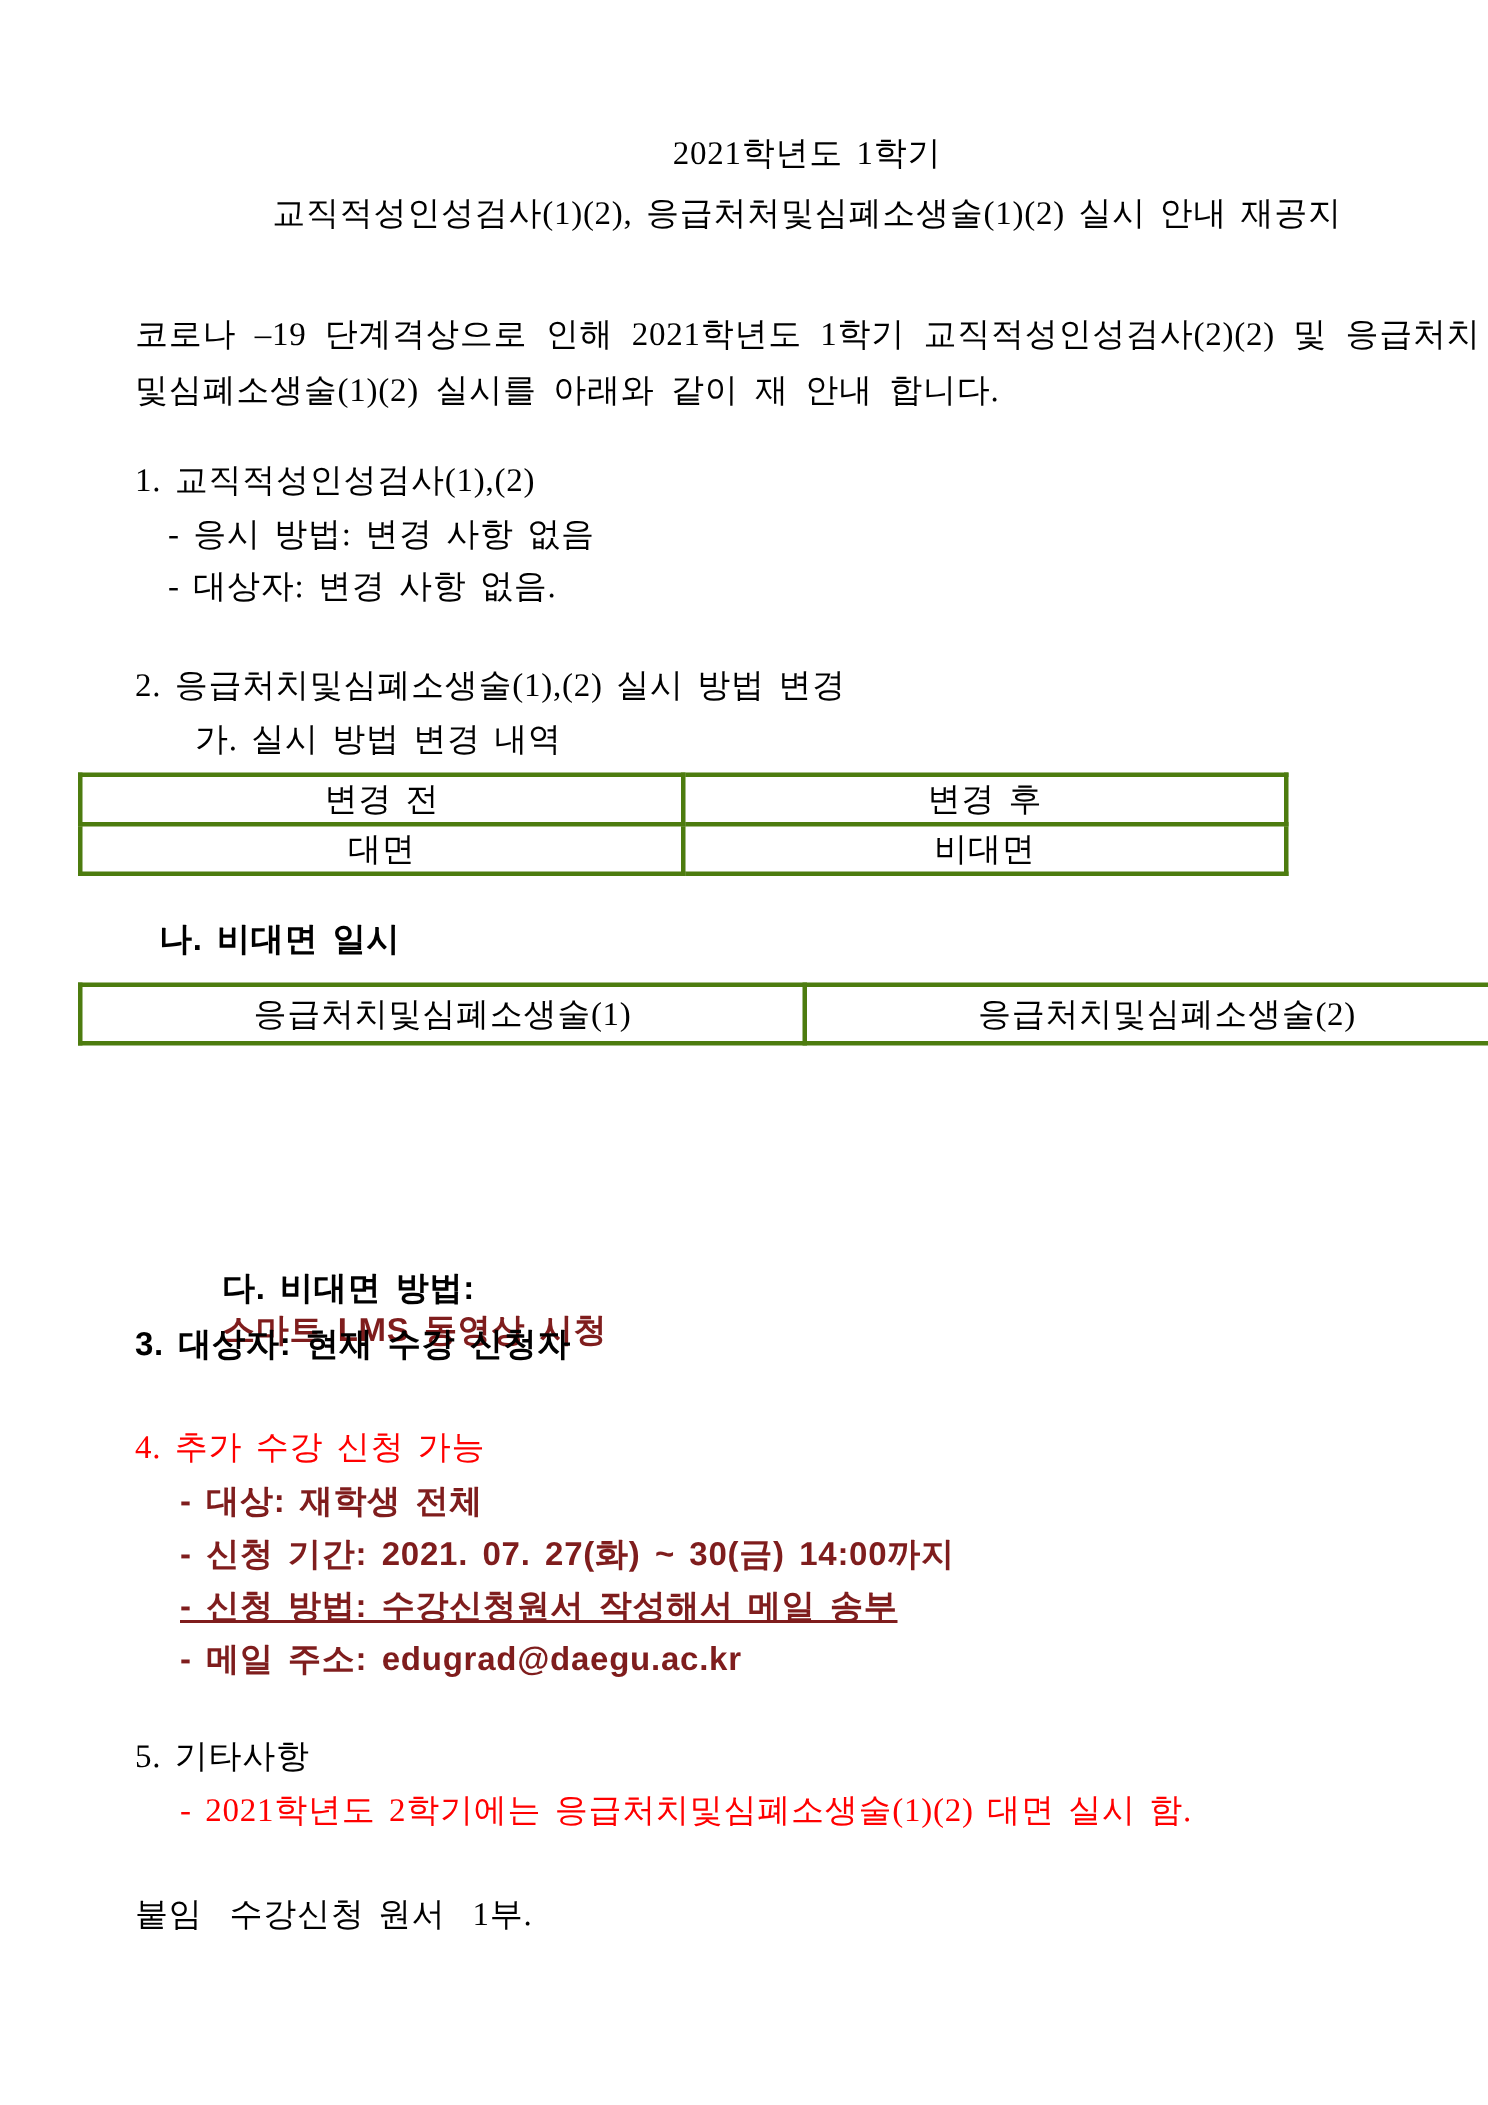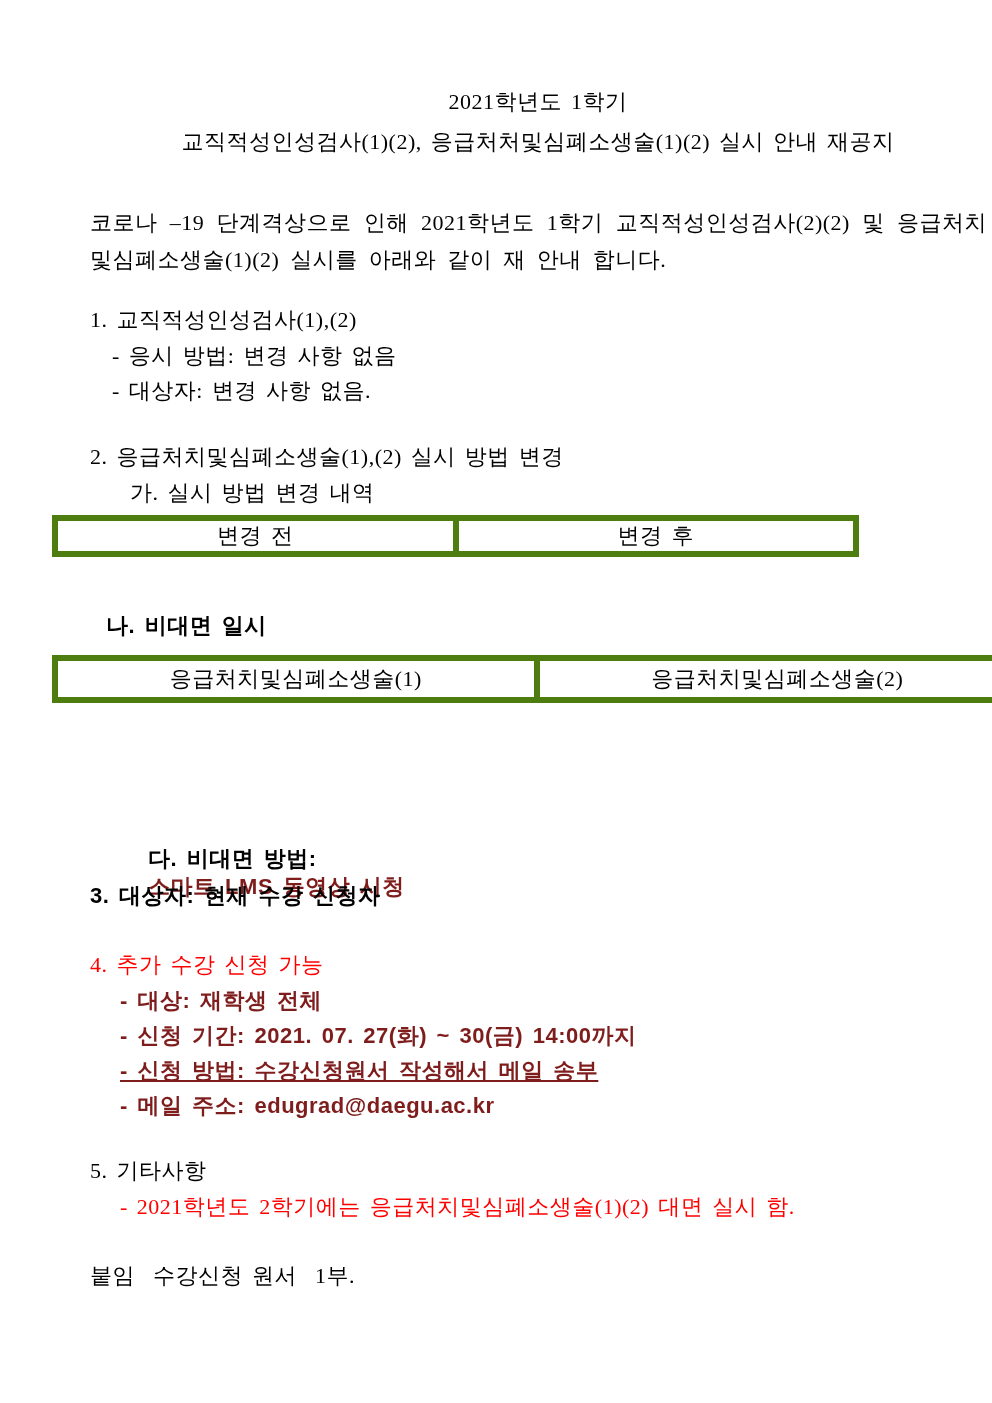--- a/index.html
+++ b/index.html
@@ -13,21 +13,21 @@
   .center{left:0;width:992px;text-align:center;}
   .justify{
     white-space:normal;text-align:justify;word-break:break-all;
     line-height:37px;word-spacing:5px;
   }
   .sans-bold{font-family:"Liberation Sans","DejaVu Sans",sans-serif;font-weight:bold;}
   .blue{color:#7f1d1d;}
   .red{color:#ff0000;}
   table{border-collapse:collapse;table-layout:fixed;position:absolute;}
   th,td{
-    border:6px solid #4d7c0f;text-align:center;vertical-align:middle;
+    border:3px solid #4d7c0f;text-align:center;vertical-align:middle;
     font-size:22px;font-weight:normal;letter-spacing:0.5px;word-spacing:3px;padding:0;margin-left:48px;
   }
   .change-table{top:515px;left:52px;width:807px;}
   .change-table th{height:28px;}
   .change-table td{height:30px;}
   .schedule-table{top:655px;left:52px;width:969px;}
   .schedule-table th{height:36px;}
   .schedule-table td{height:82px;vertical-align:top;}
   .cell-date{margin-top:10px;}
   .cell-time{margin-top:16px;}
@@ -45,20 +45,24 @@
 <div class="abs t" style="top:377px;left:70px;">- 대상자: 변경 사항 없음.</div>
 
 <div class="abs t" style="top:443px;left:48px;">2. 응급처치및심폐소생술(1),(2) 실시 방법 변경</div>
 <div class="abs t" style="top:479px;left:88px;">가. 실시 방법 변경 내역</div>
 
 <table class="change-table">
   <tbody>
       <tr>
     <th>변경 전</th>
     <th>변경 후</th>
+  </tr>
+  <tr>
+    <td>대면</td>
+    <td>비대면</td>
   </tr>
 </tbody>
   </table>
 
 <div class="abs t sans-bold" style="top:612px;left:64px;">나. 비대면 일시</div>
 
 <table class="schedule-table">
   <tbody>
       <tr>
     <th>응급처치및심폐소생술(1)</th>

